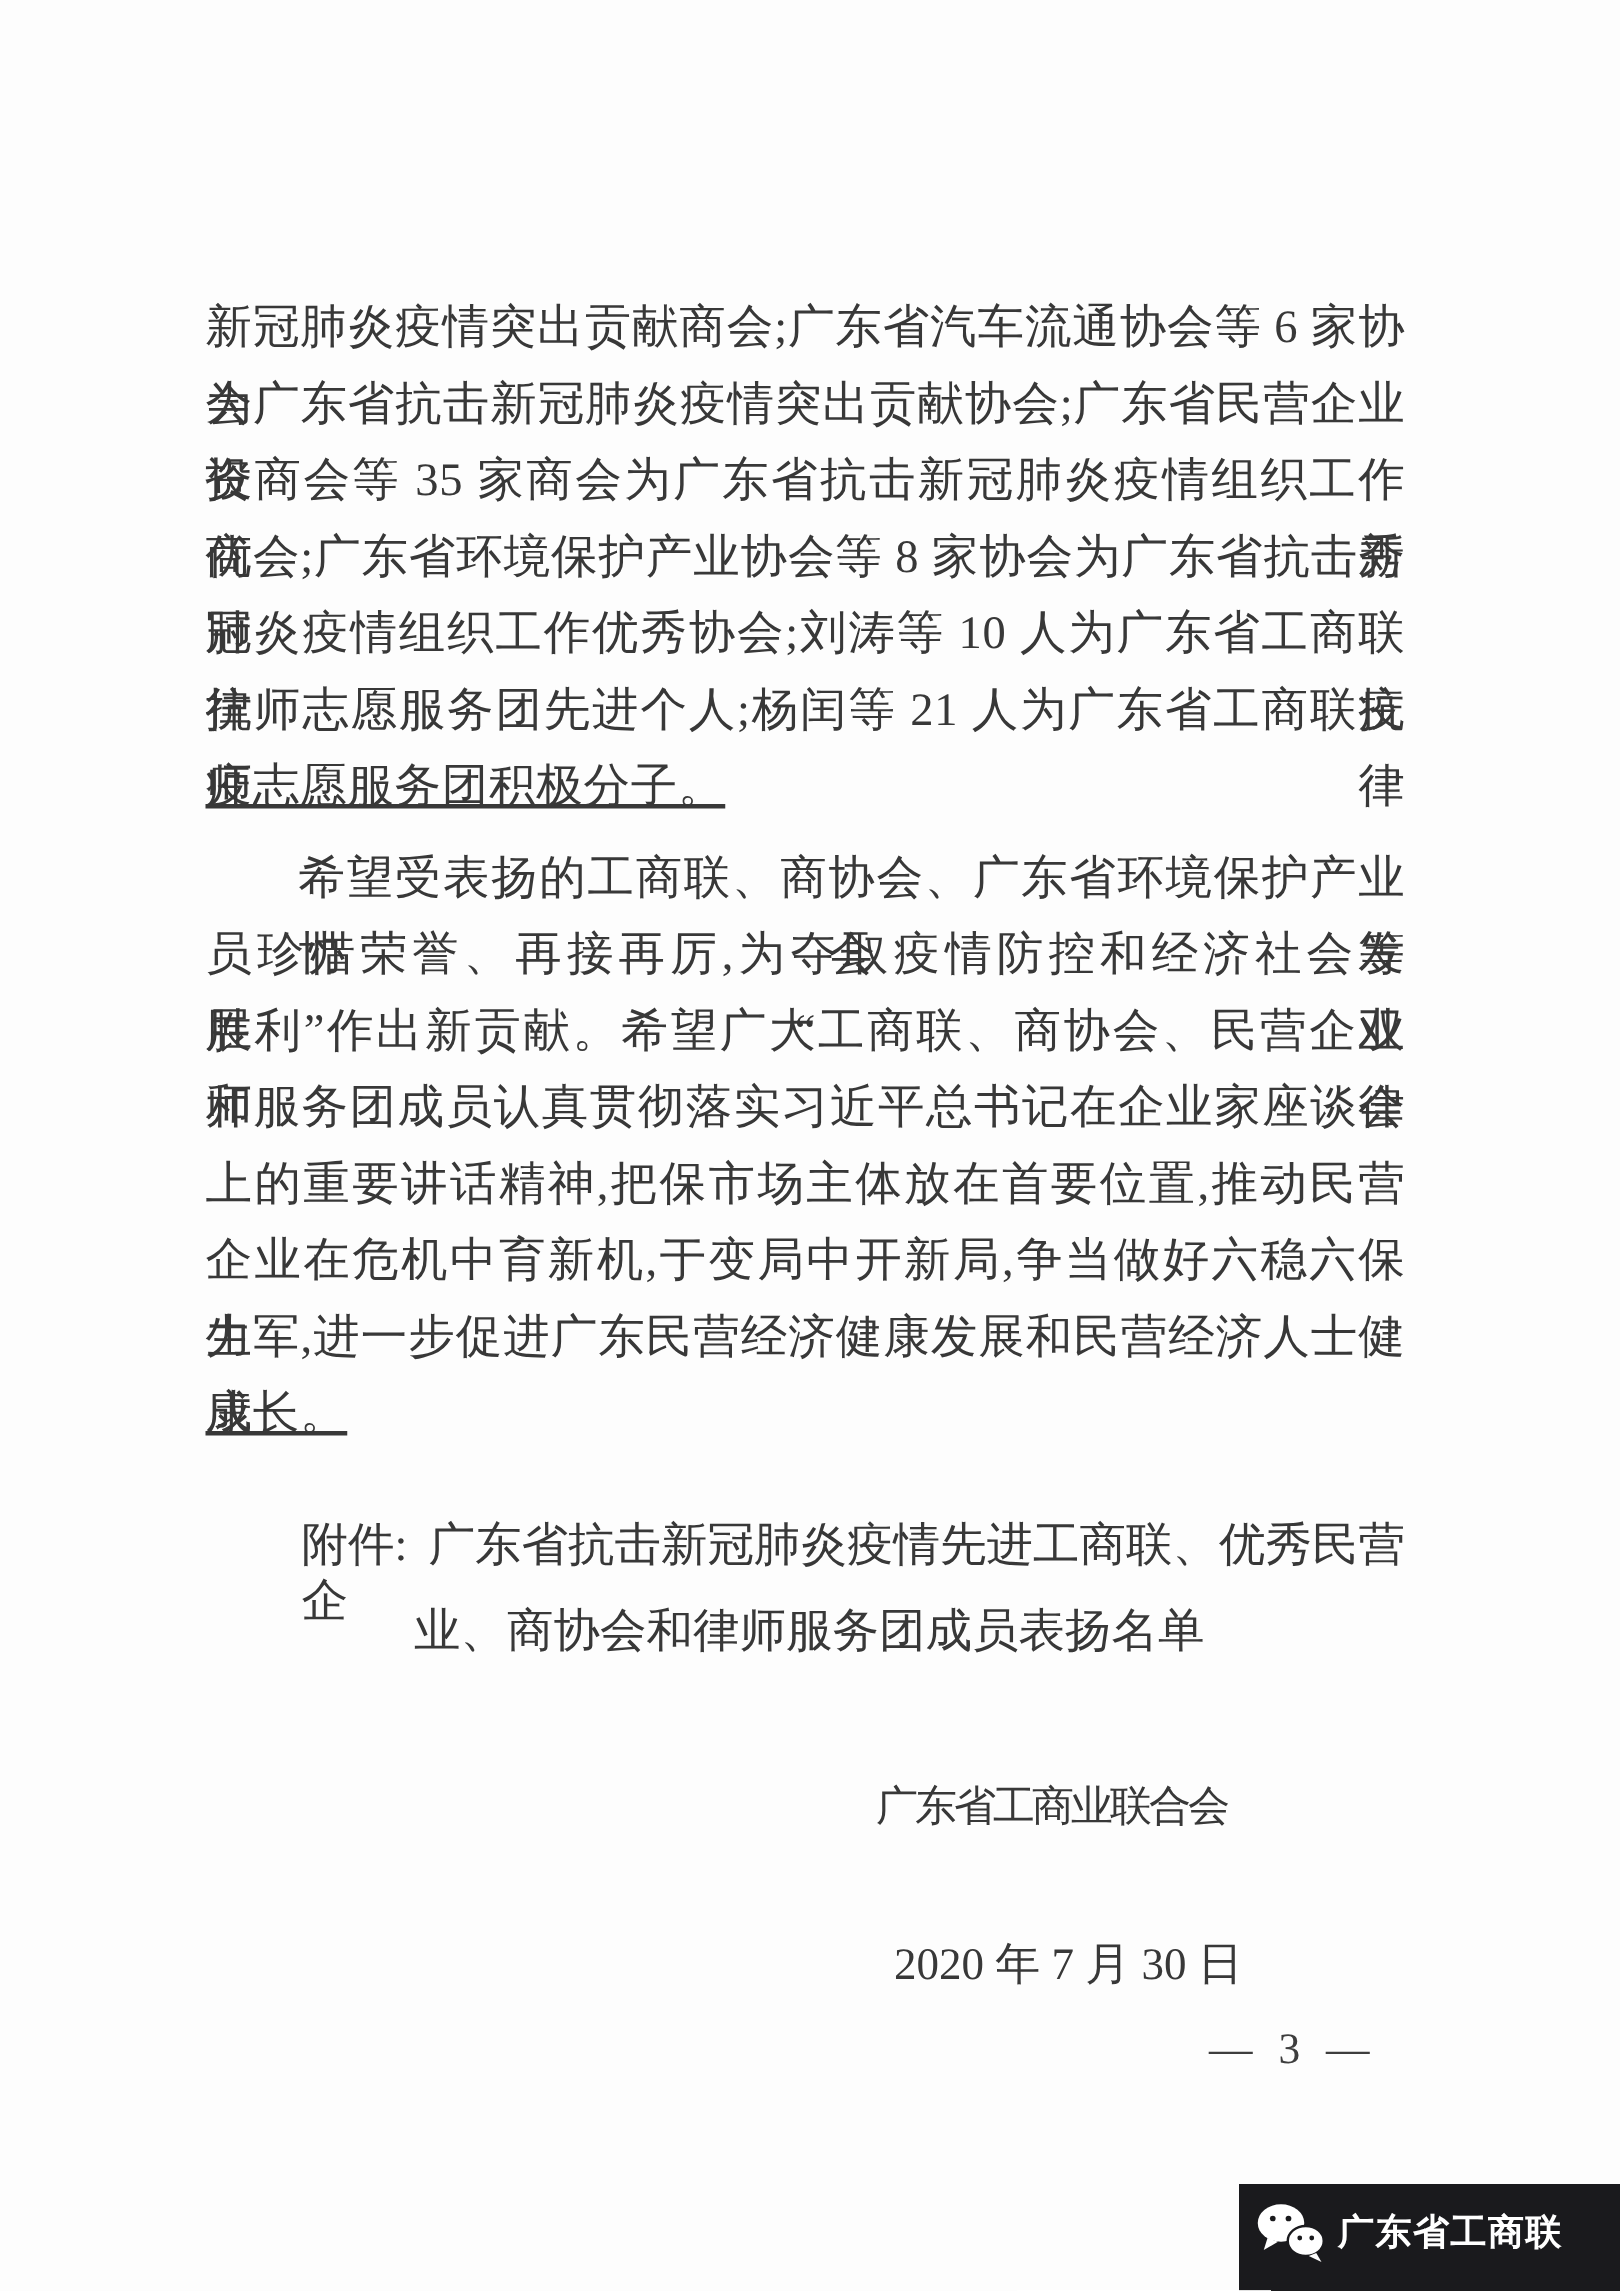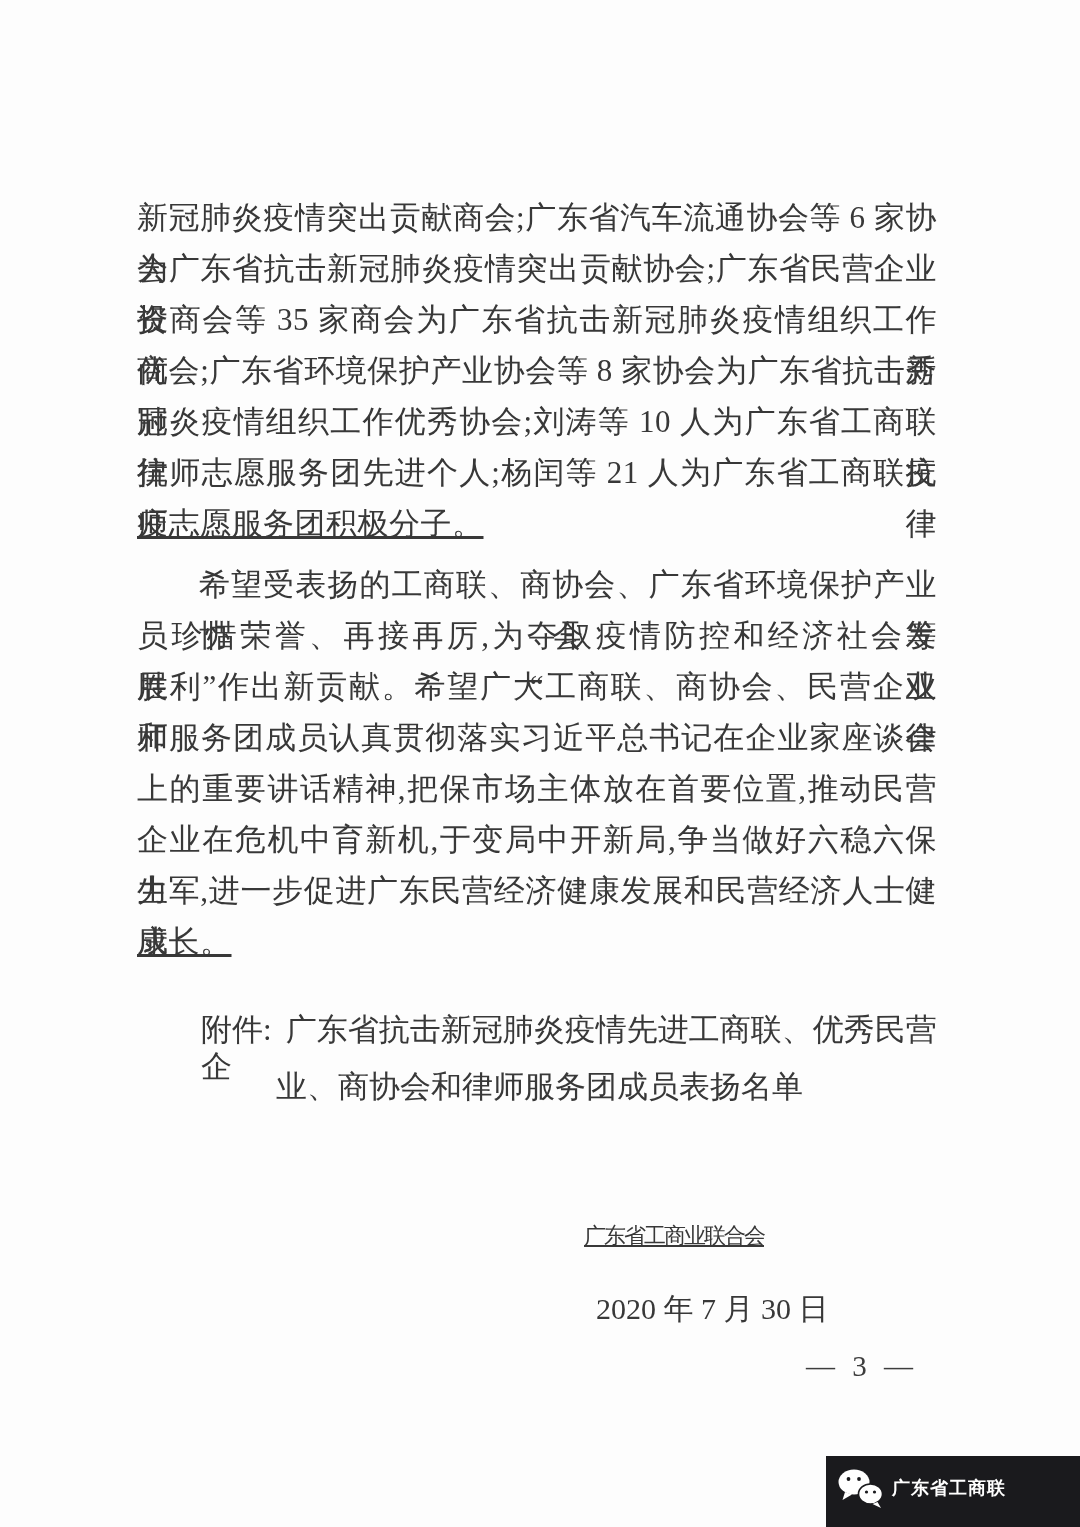--- a/index.html
+++ b/index.html
@@ -41,25 +41,24 @@
     text-align: left;
     text-align-last: left;
     letter-spacing: 0;
   }
   #attachment .att-line1 { padding-left: 64px; }
   #attachment .att-line2 { padding-left: 139px; }
   #attachment .att-label { margin-right: 14px; }
   .sig-org {
     position: absolute;
     left: 584px;
-    top: 1221px;
-    font-size: 22px;
+    top: 1185px;
+    font-size: 28px;
     letter-spacing: -2px;
     white-space: nowrap;
-    text-decoration: underline;
   }
   .sig-date {
     position: absolute;
     left: 596px;
     top: 1289px;
     font-size: 30px;
     letter-spacing: 0px;
     white-space: nowrap;
   }
   .page-num {
@@ -80,21 +79,21 @@
     background: #1a1a1d;
     display: flex;
     align-items: center;
     box-sizing: border-box;
     padding-left: 10px;
     padding-bottom: 8px;
   }
   .footer-name {
     color: #ffffff;
     font-family: "Liberation Sans", "DejaVu Sans", sans-serif;
-    font-size: 18px;
+    font-size: 24px;
     font-weight: bold;
     letter-spacing: 1px;
     margin-left: 6px;
     white-space: nowrap;
   }
   .wechat-icon { display: block; flex: 0 0 auto; }
 </style>
 </head>
 <body>
 

